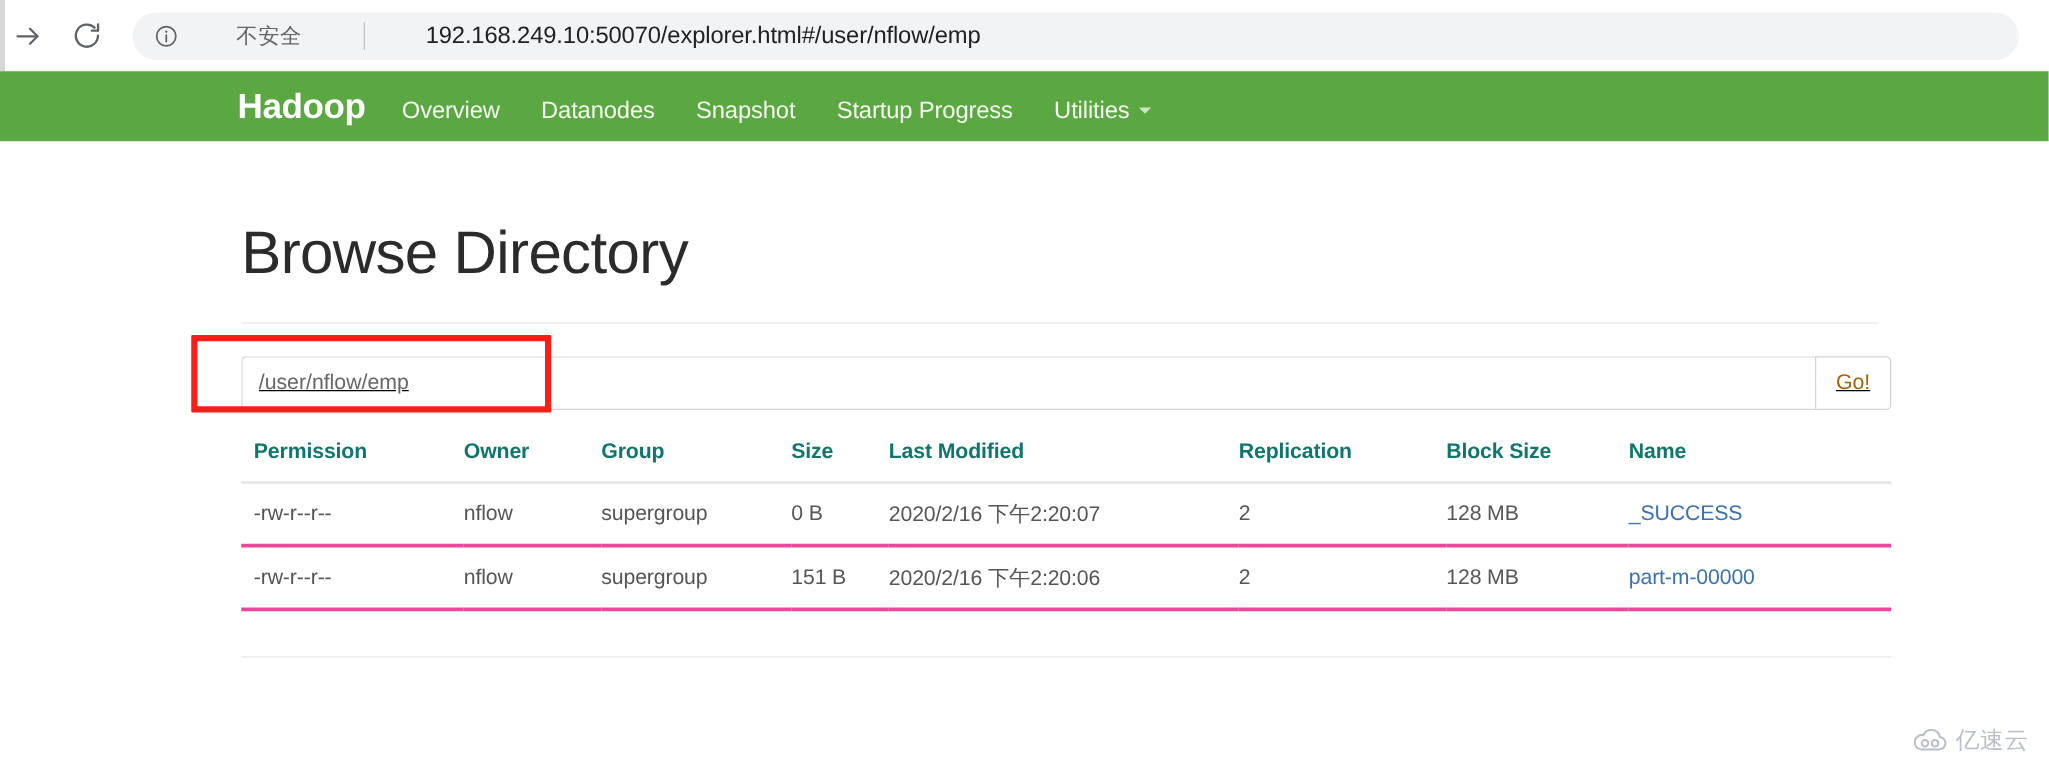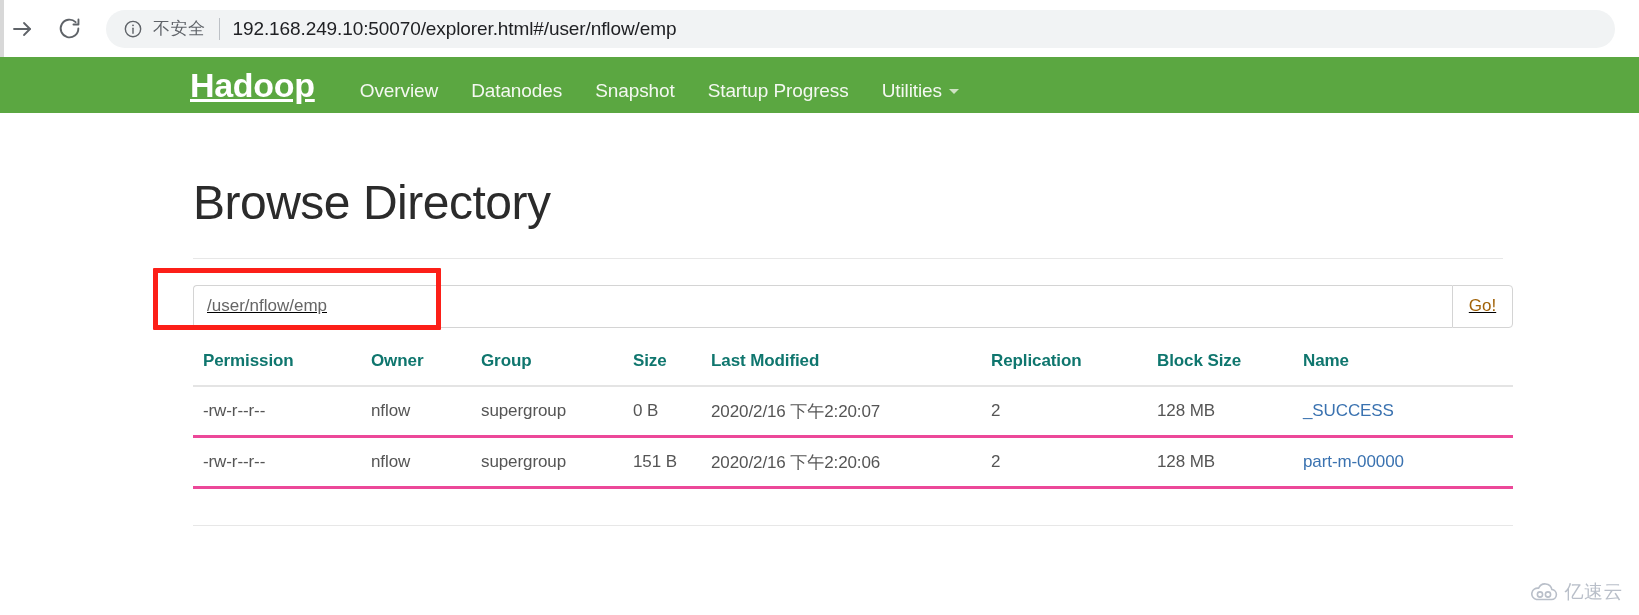--- a/index.html
+++ b/index.html
@@ -48,20 +48,21 @@
     margin-left: 14px;
     height: 38px;
     flex: 1;
     background: #f1f3f4;
     border-radius: 19px;
     display: flex;
     align-items: center;
     padding-left: 16px;
     margin-right: 24px;
     overflow: hidden;
+    gap: 36px;
   }
   .omnibox-info {
     width: 22px; height: 22px;
     flex: none;
     display: flex; align-items: center; justify-content: center;
     color: #5f6368;
     margin-right: 9px;
   }
   .omnibox-warning {
     font-size: 17px;
@@ -94,25 +95,24 @@
     display: flex;
     align-items: center;
   }
   .navbar-inner {
     display: flex;
     align-items: baseline;
     padding-left: 190px;
   }
   .brand {
     color: #ffffff;
-    font-size: 34px;
+    font-size: 28px;
     font-weight: bold;
-    margin-right: 45px;
+    margin-right: 29px;
     letter-spacing: -0.3px;
-    text-decoration: underline;
   }
   .nav-link {
     color: #f4f8f1;
     font-size: 19px;
     margin-right: 33px;
     white-space: nowrap;
     letter-spacing: -0.1px;
   }
   .nav-link.last { margin-right: 0; }
   .caret {

